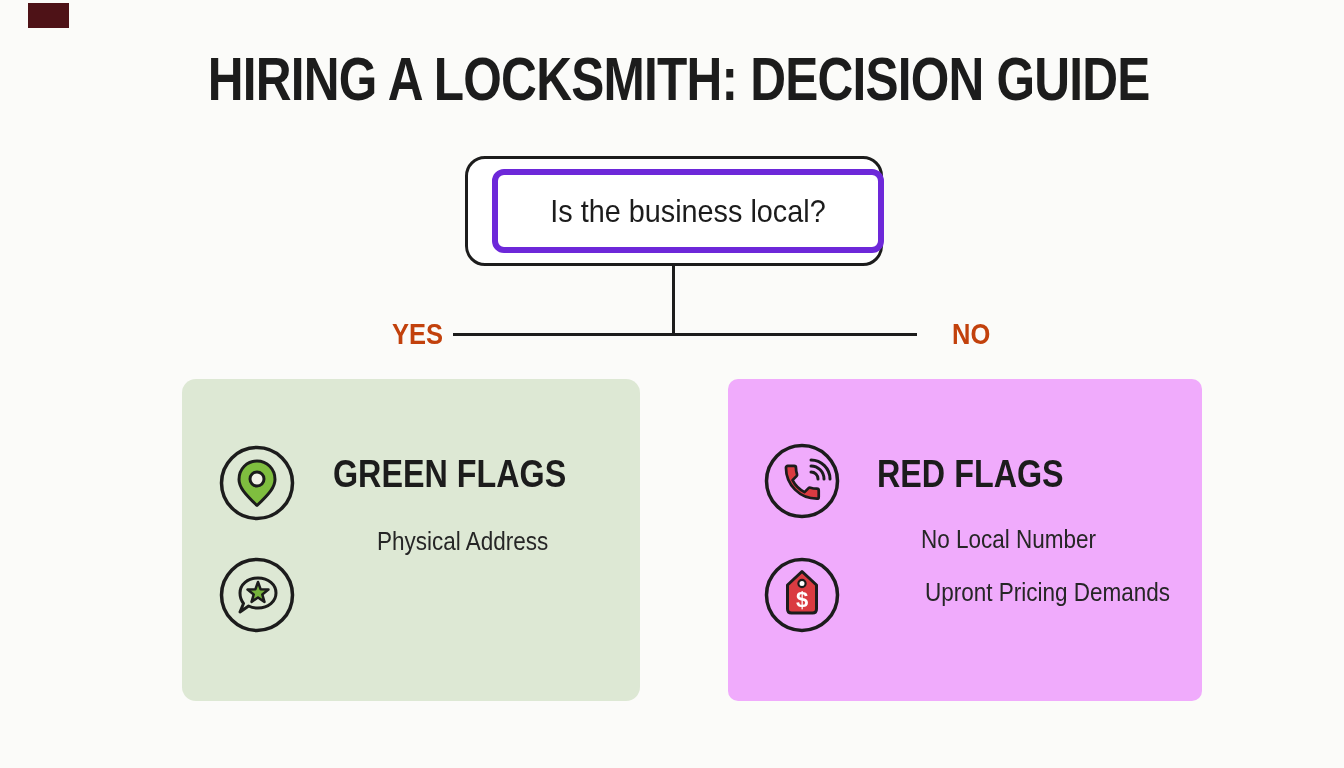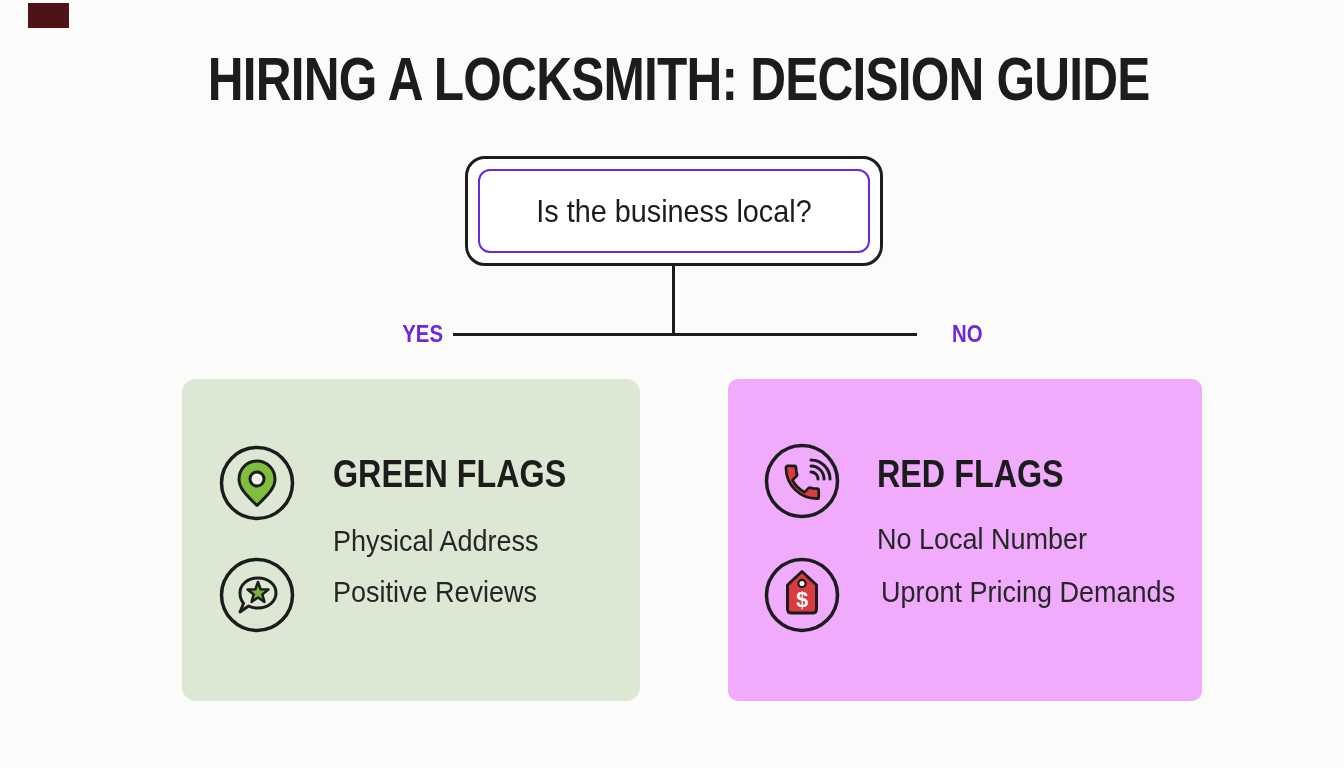--- a/index.html
+++ b/index.html
@@ -21,49 +21,49 @@
     transform:scaleX(0.80);transform-origin:center center;line-height:62px;
   }
 
   
   #q-outer{
     left:465px;top:156px;width:418px;height:110px;box-sizing:border-box;
     border:3.5px solid #1c1c1c;border-radius:20px;background:#ffffff;padding:10px;
   }
   #q-inner{
     width:100%;height:100%;box-sizing:border-box;
-    border:2px solid #6d28d9;border-radius:12px;
-    display:flex;align-items:center;justify-content:center;
+    border:6px solid #6d28d9;border-radius:12px;
+    display:flex;align-items:center;justify-content:center;margin-left:14px;
   }
   #q-inner .t{
     display:inline-block;white-space:nowrap;
     font-size:32px;color:#1c1c1c;transform:scaleX(0.9);transform-origin:center center;
   }
 
   
   #v-line{left:672px;top:264px;width:3px;height:72px;background:#1c1c1c;}
   #h-line{left:453px;top:333px;width:464px;height:3px;background:#1c1c1c;}
 
-  .branch-label{font-weight:700;font-size:24px;color:#6d28d9;line-height:30px;}
+  .branch-label{font-weight:700;font-size:30px;color:#c2410c;line-height:30px;}
   #yes-label{left:340px;top:319px;width:103px;text-align:right;}
   #yes-label .t{display:inline-block;transform:scaleX(0.85);transform-origin:right center;}
   #no-label{left:932px;top:319px;margin-left:20px;}
   #no-label .t{display:inline-block;transform:scaleX(0.85);transform-origin:left center;}
 
   
   .panel{border-radius:10px;}
   #green-panel{left:182px;top:379px;width:458px;height:322px;border-radius:14px;}
   #red-panel{left:728px;top:379px;width:474px;height:322px;}
 
   .panel-heading{
     font-size:38px;font-weight:700;color:#1c1c1c;line-height:38px;white-space:nowrap;
   }
   .panel-heading .t{display:inline-block;transform:scaleX(0.85);transform-origin:left center;}
   .panel-item-label{
-    font-size:30px;font-weight:400;color:#262626;line-height:30px;white-space:nowrap;
+    font-size:25px;font-weight:400;color:#262626;line-height:30px;white-space:nowrap;margin-left:44px;
   }
   .panel-item-label .t{display:inline-block;transform:scaleX(0.9);transform-origin:left center;}
 
   .icon-badge{width:78px;height:78px;}
 
   
   #gp-icon1{left:36px;top:65px;}
   #gp-heading{left:151px;top:76px;}
   #gp-label1{left:151px;top:147px;}
   #gp-icon2{left:36px;top:177px;}
@@ -124,23 +124,20 @@
     </div>
 
     <div id="gp-icon2" class="abs icon-badge">
       <svg width="78" height="78" viewBox="0 0 78 78">
         <circle cx="39" cy="39" r="35.5" fill="none" stroke="#1c1c1c" stroke-width="3.5"></circle>
         <path d="M40 22 C50.5 22 58 28.7 58 37 C58 45.3 50.5 52 40 52 C36.5 52 33.3 51.3 30.6 50 L22 56 L25.5 47.5 C23.3 44.6 22 41 22 37 C22 28.7 29.5 22 40 22 Z" fill="none" stroke="#1c1c1c" stroke-width="3" stroke-linejoin="round"></path>
         <path d="M40 26 L42.65 33.36 L50.46 33.6 L44.28 38.39 L46.47 45.9 L40 41.5 L33.53 45.9 L35.72 38.39 L29.54 33.6 L37.35 33.36 Z" fill="#76b33c" stroke="#1c1c1c" stroke-width="2.5" stroke-linejoin="round"></path>
       </svg>
     </div>
 
-    <div id="gp-label2" class="abs panel-item-label">
-      <span class="t">Positive Reviews</span>
-    </div>
   </div>
 
   <div id="red-panel" class="abs panel" style="background: #f0abfc;">
 
     <div id="rp-icon1" class="abs icon-badge">
       <svg width="78" height="78" viewBox="0 0 78 78">
         <circle cx="39" cy="39" r="35.5" fill="none" stroke="#1c1c1c" stroke-width="3.5"></circle>
         <path transform="translate(17.5,18.5) scale(1.82)" d="M6.62 10.79c1.44 2.83 3.76 5.14 6.59 6.59l2.2-2.21c.27-.27.67-.36 1.02-.24 1.12.37 2.33.57 3.57.57.55 0 1 .45 1 1V20c0 .55-.45 1-1 1-9.39 0-17-7.61-17-17 0-.55.45-1 1-1h3.5c.55 0 1 .45 1 1 0 1.25.2 2.45.57 3.57.11.35.03.74-.25 1.02l-2.2 2.2z" fill="#da3b41" stroke="#1c1c1c" stroke-width="1.5" stroke-linejoin="round"></path>
         <path d="M48 30 a7 7 0 0 1 7 7" fill="none" stroke="#1c1c1c" stroke-width="3" stroke-linecap="round"></path>
         <path d="M48 24 a13 13 0 0 1 13 13" fill="none" stroke="#1c1c1c" stroke-width="3" stroke-linecap="round"></path>

